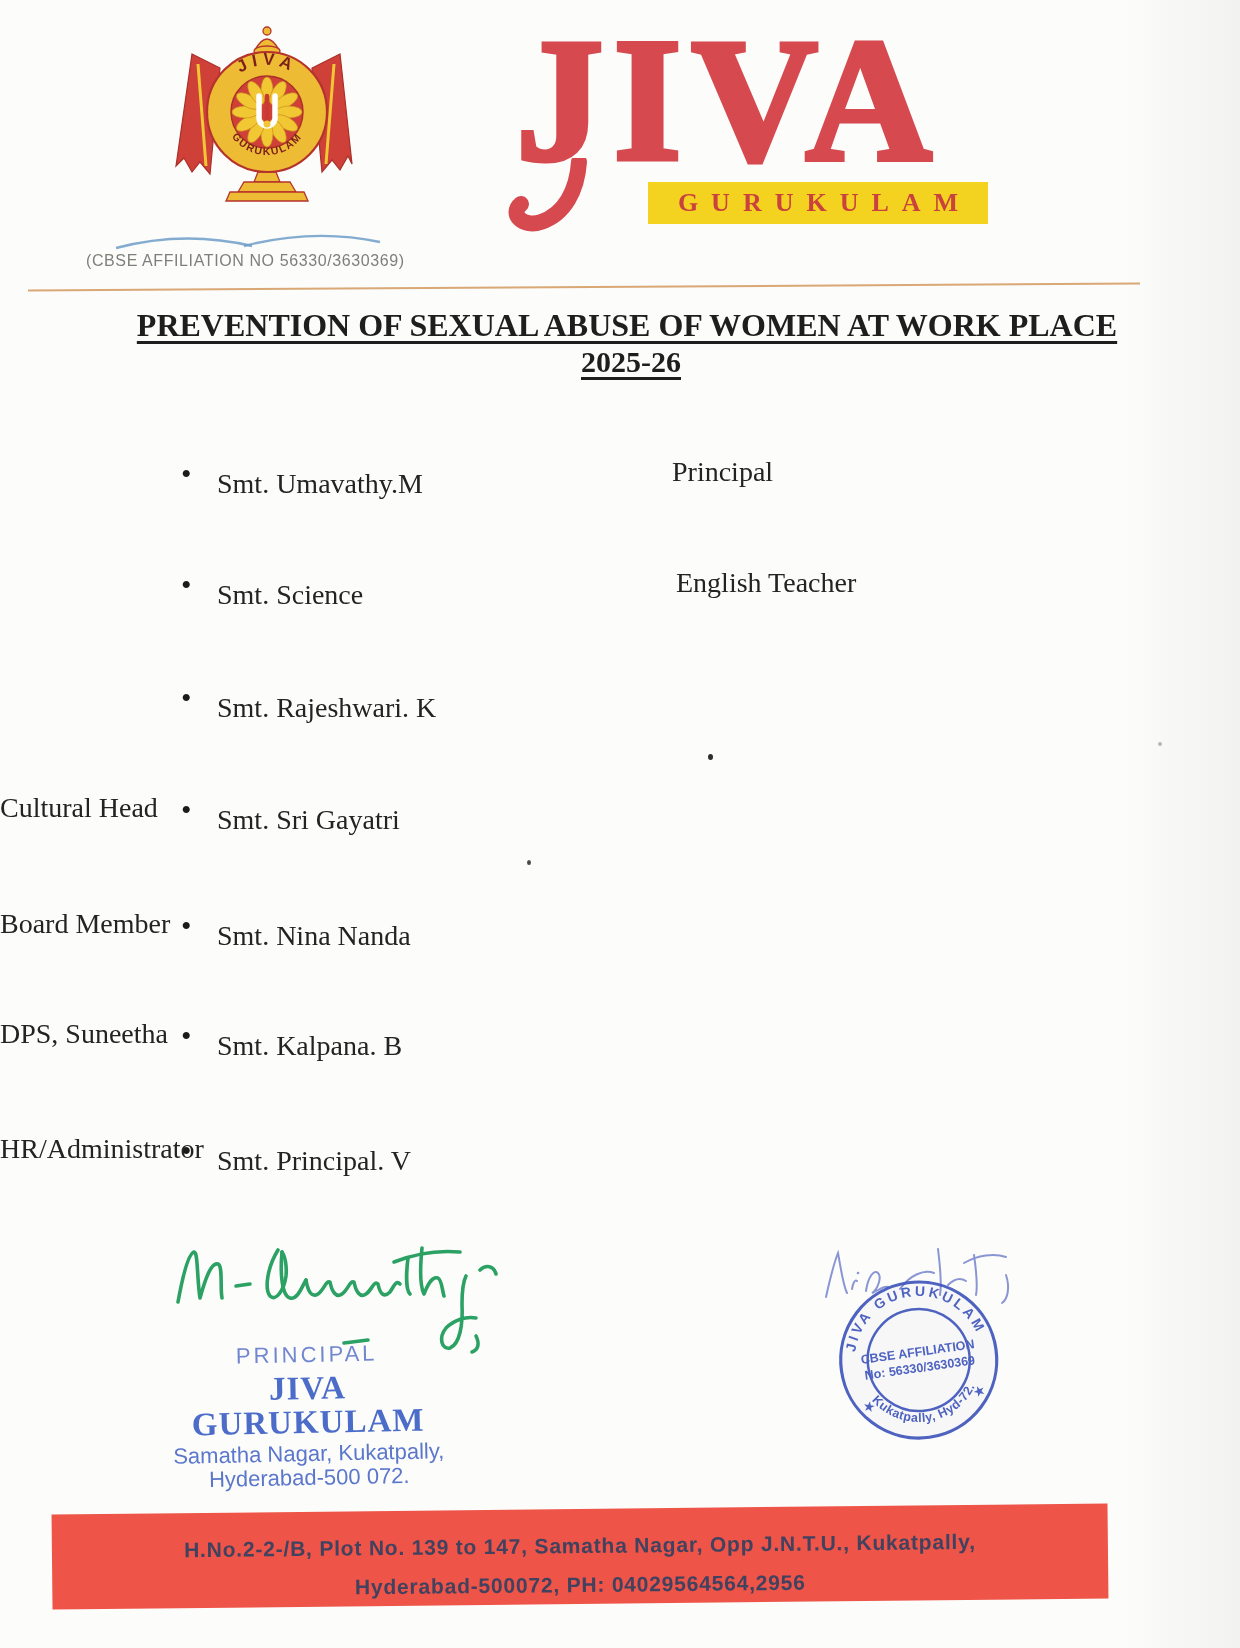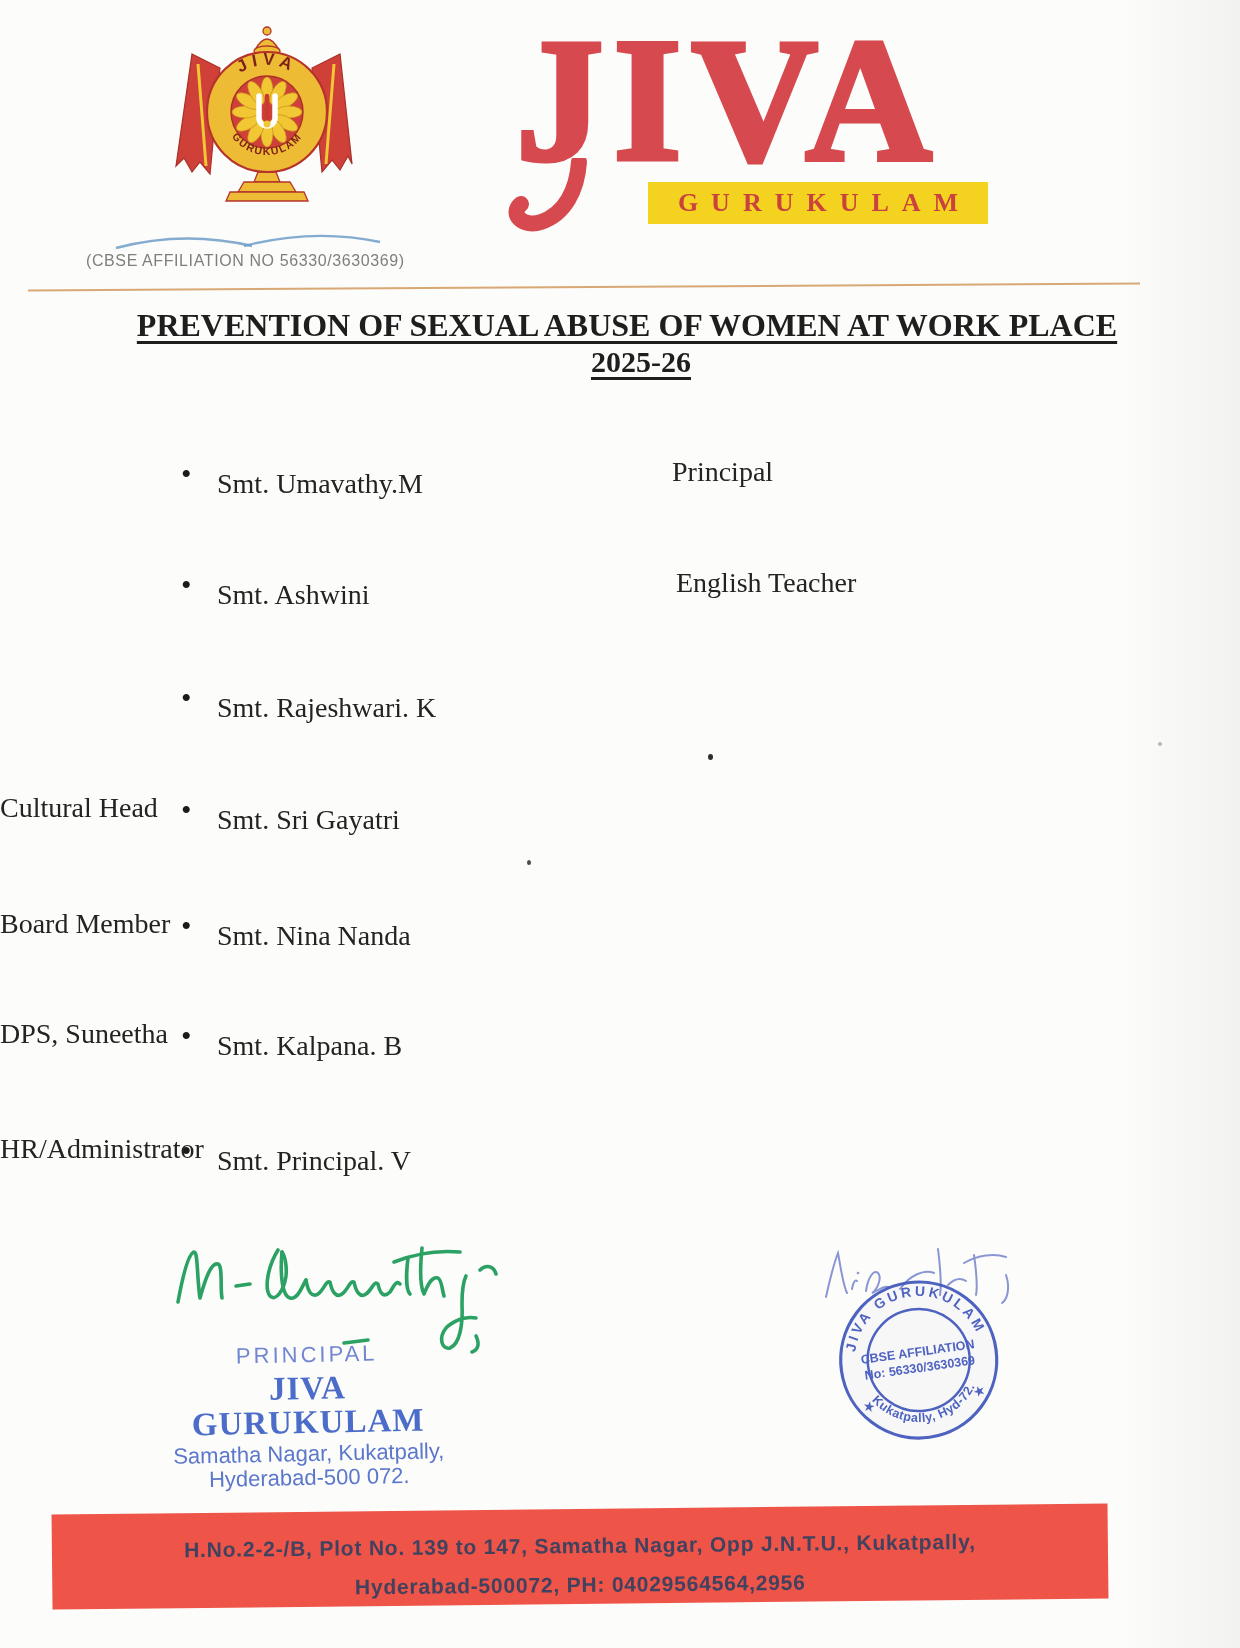--- a/index.html
+++ b/index.html
@@ -29,21 +29,21 @@
     left:28px;top:286px;width:1112px;height:0;
     border-top:2.5px solid #cf9254;opacity:.8;transform:rotate(-.35deg);
   }
   
   .title-wrap{left:30px;top:0;width:1194px;text-align:center;}
   .title-line1{
     position:absolute;left:0;top:307px;width:100%;
     font-weight:bold;font-size:32px;color:#1e1e1e;
   }
   .title-line2{
-    position:absolute;left:14px;top:345px;width:100%;
+    position:absolute;left:4px;top:345px;width:100%;
     font-weight:bold;font-size:30px;color:#1e1e1e;
   }
   .title-line1 span,.title-line2 span{
     text-decoration:underline;text-decoration-thickness:2.5px;text-underline-offset:5px;
   }
   
   .member-row{left:0;width:1240px;height:36px;}
   .member-row .bullet{position:absolute;left:181px;top:1px;font-size:30px;color:#1b1b1b;}
   .member-row .name{position:absolute;left:217px;top:12px;font-size:28px;color:#232323;}
   .member-row .role{position:absolute;top:0;font-size:28px;color:#232323;}
@@ -167,21 +167,21 @@
     <div class="title-line2"><span>2025-26</span></div>
   </div>
 
   <div class="abs member-row" style="top:456px">
     <span class="bullet">•</span>
     <span class="name">Smt. Umavathy.M</span>
     <span class="role">Principal</span>
   </div>
   <div class="abs member-row" style="top:567px">
     <span class="bullet">•</span>
-    <span class="name">Smt. Ashwini</span>
+    <span class="name">Smt. Science</span>
     <span class="role">English Teacher</span>
   </div>
   <div class="abs member-row" style="top:680px">
     <span class="bullet">•</span>
     <span class="name">Smt. Rajeshwari. K</span>
   </div>
   <div class="abs member-row" style="top:792px">
     <span class="bullet">•</span>
     <span class="name">Smt. Sri Gayatri</span>
     <span class="role">Cultural Head</span>

